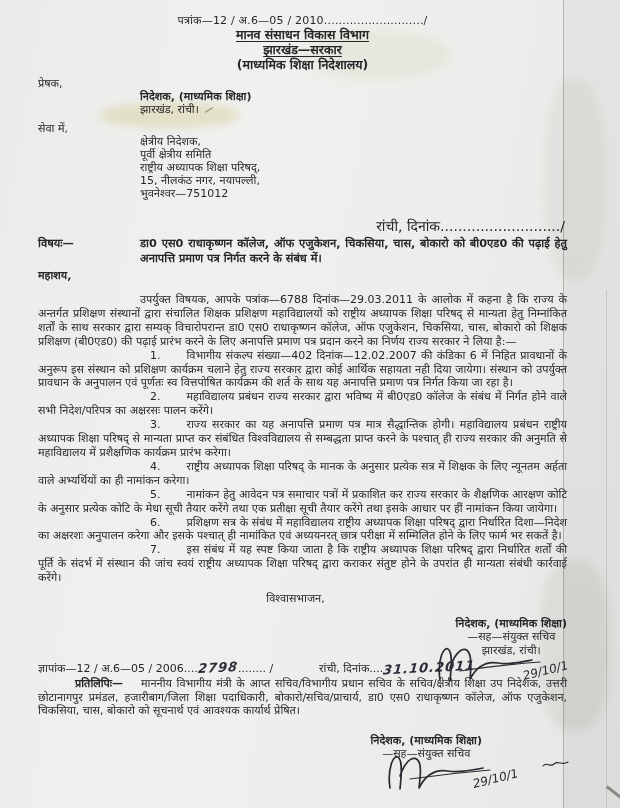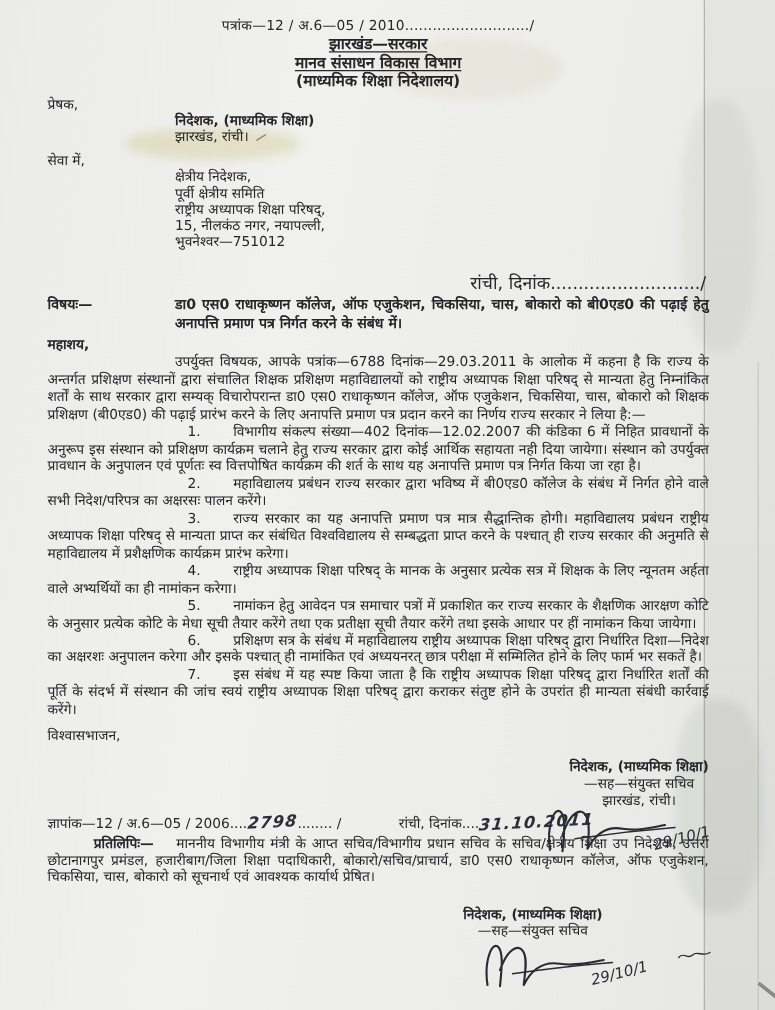--- a/index.html
+++ b/index.html
@@ -33,24 +33,24 @@
   .from-label { margin-top:5px; }
   .addr { margin-left:102px; font-size:11px; line-height:13px; }
   .addr .b { font-weight:bold; }
   .to-label { margin-top:6px; }
   .place-date { font-size:14px; text-align:right; margin-top:16px; padding-right:2px; }
   .subject { display:flex; font-weight:bold; font-size:11.3px; line-height:14.5px; margin-top:2px; }
   .subject .s-lbl { flex:0 0 102px; }
   .subject .s-txt { flex:1; text-align:justify; }
   .salutation { margin-top:3px;font-weight:bold; }
   .body-para { font-size:11px; line-height:13.9px; text-align:justify; }
-  .opening { text-indent:102px; margin-top:1px; }
+  .opening { text-indent:102px; margin-top:11px; }
   .clause { text-indent:112px; }
   .igap { display:inline-block; width:26px; }
-  .closing { font-size:11px; text-align:left; padding-right:14px; margin-top:5px; }
+  .closing { font-size:11px; text-align:center; padding-right:14px; margin-top:5px; }
   .sigblock { width:fit-content; margin-left:auto; margin-right:0; text-align:center;
     font-size:11px; line-height:13.4px; margin-top:12px; }
   .sigblock .b, .sigblock2 .b { font-weight:bold; }
   .memo { font-size:11px; margin-top:3px; white-space:nowrap; }
   .hand { display:inline-block; font-size:13px; font-weight:600; font-style:italic;
     color:#2e2e3a; transform:rotate(-3deg) skewX(-8deg); letter-spacing:1px; }
   .memo .sp { display:inline-block; width:46px; }
   .copy-para { font-size:11px; line-height:13.6px; text-align:justify; text-indent:37px; margin-top:2px; }
   .copy-lbl { font-weight:bold; }
   .copy-gap { display:inline-block; width:18px; }
@@ -76,22 +76,22 @@
   <div class="stain y2"></div>
   <div class="stain g1"></div>
   <div class="stain g2"></div>
   <div class="corner-mark"></div>
 
   <div class="content">
 
     <p class="ref">पत्रांक—12 / अ.6—05 / 2010.........................../</p>
 
     <div>
+      <p class="h1">मानव संसाधन विकास विभाग</p>
       <p class="h1">झारखंड—सरकार</p>
-      <p class="h1">मानव संसाधन विकास विभाग</p>
       <p class="h2">(माध्यमिक शिक्षा निदेशालय)</p>
     </div>
 
     <p class="lbl from-label">प्रेषक,</p>
     <div class="addr">
       <p class="b">निदेशक, (माध्यमिक शिक्षा)</p>
       <p><span>झारखंड, रांची।</span><span class="pen-tick"></span></p>
     </div>
 
     <p class="lbl to-label">सेवा में,</p>

